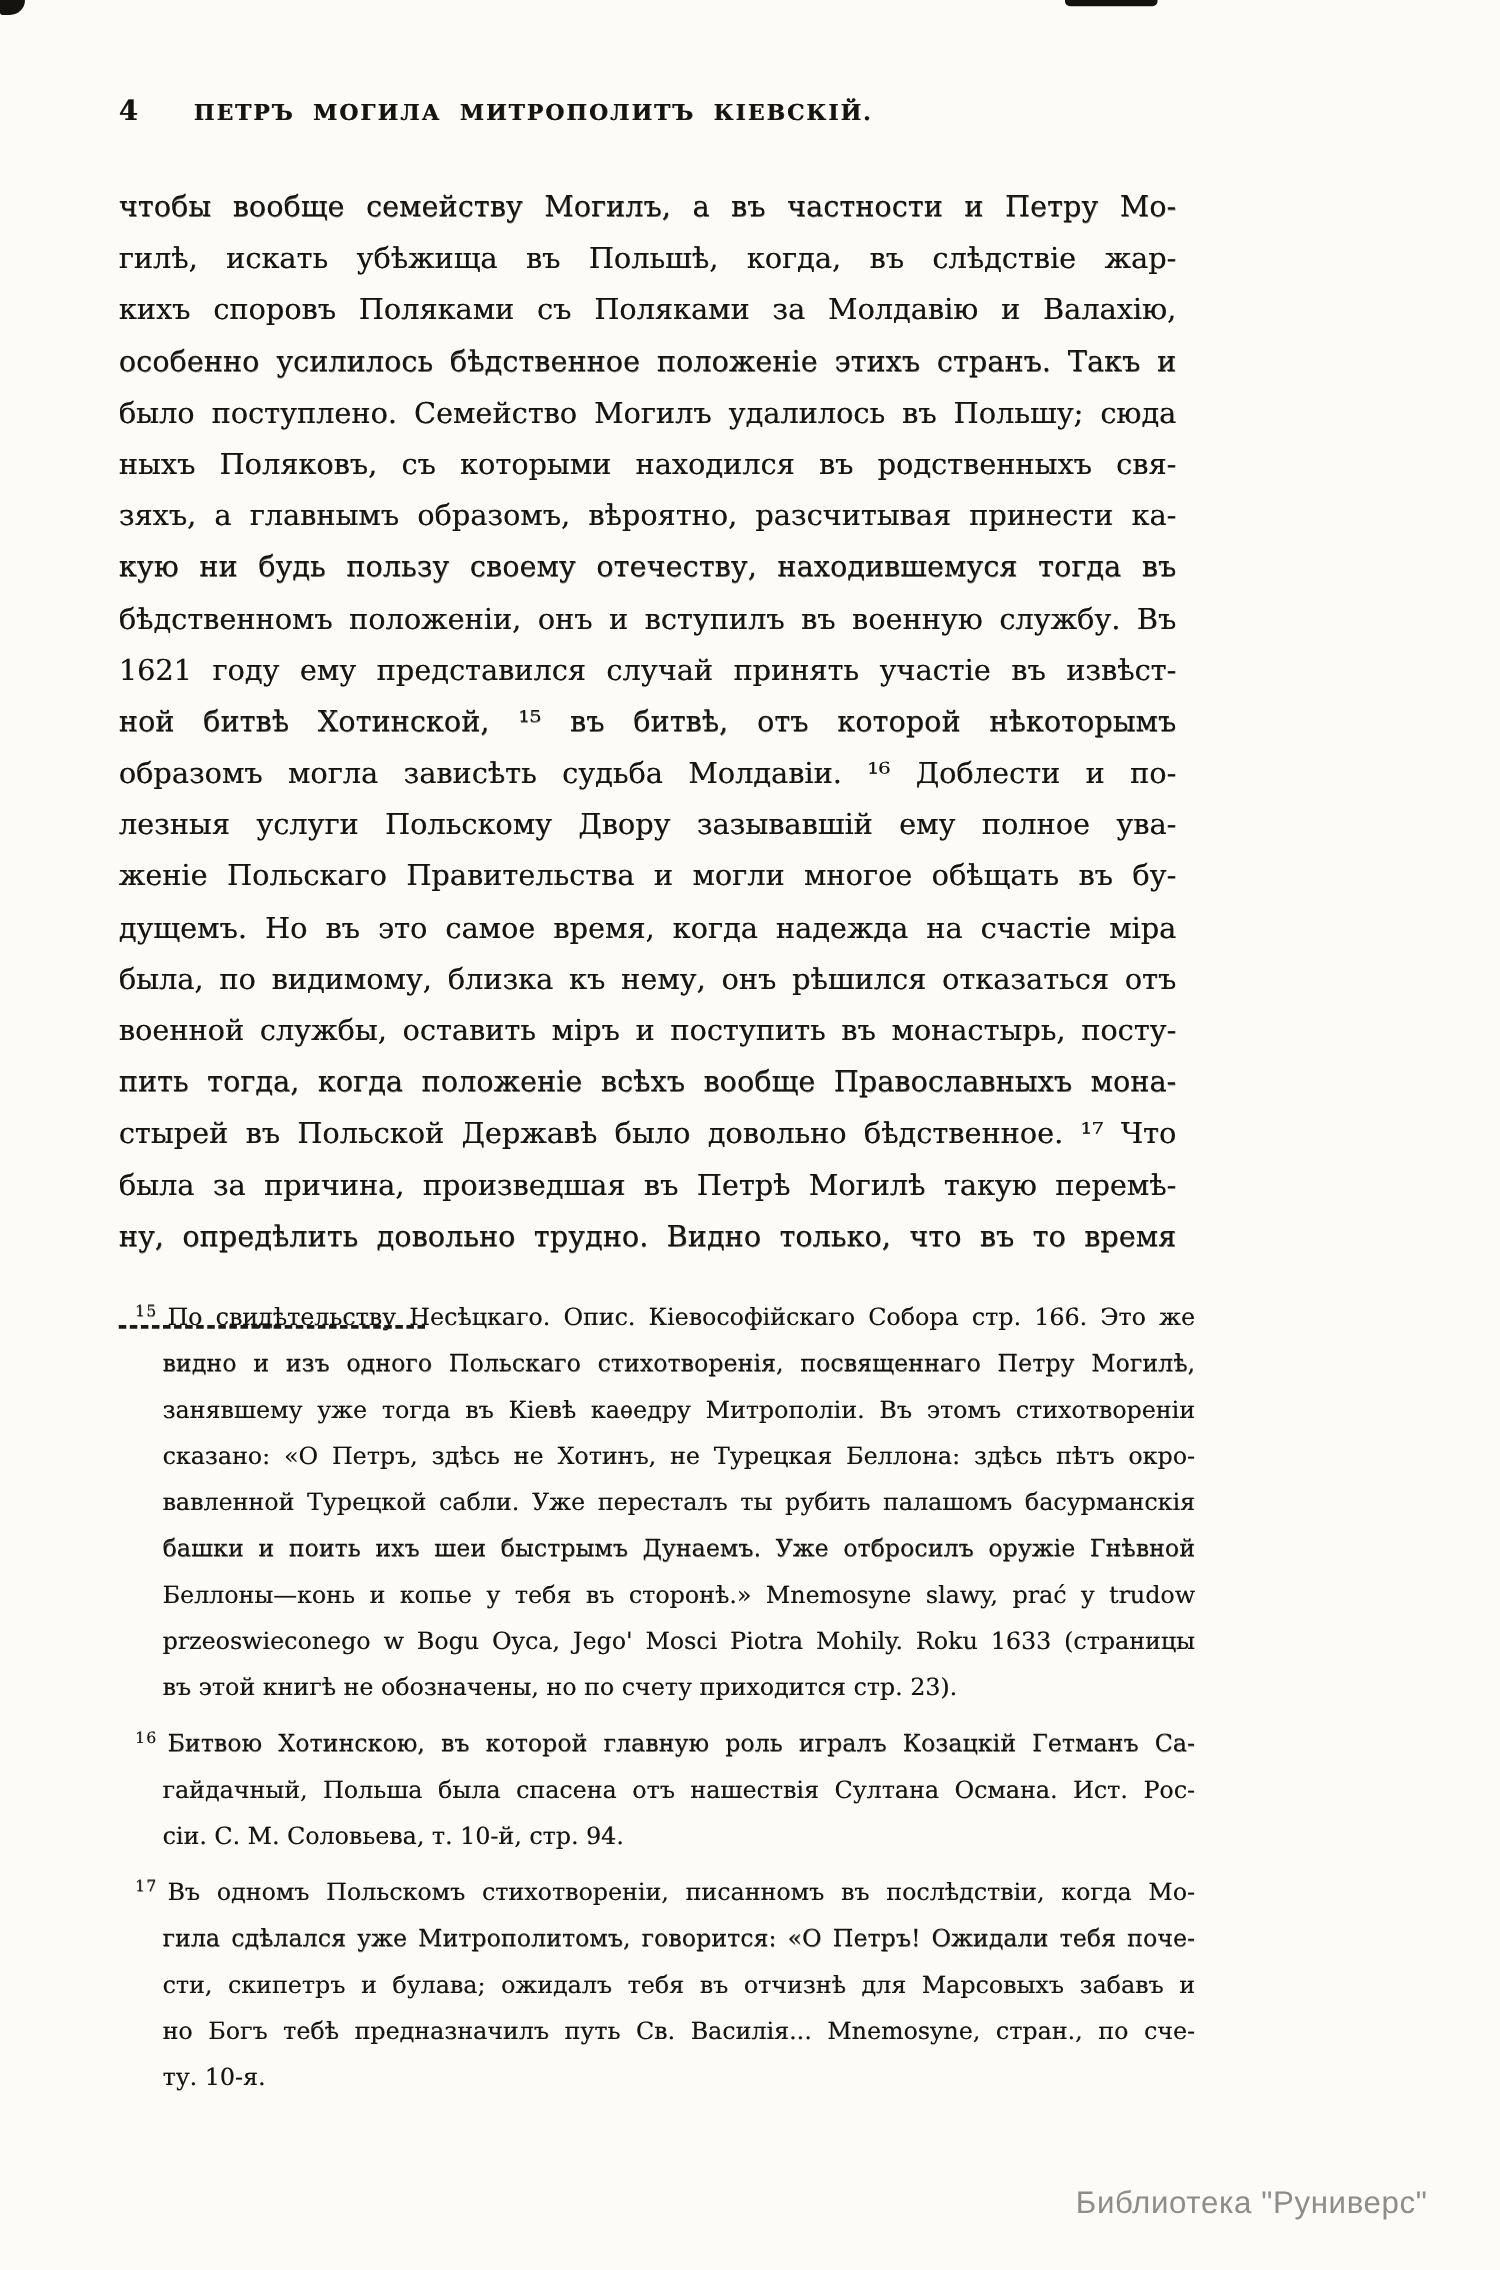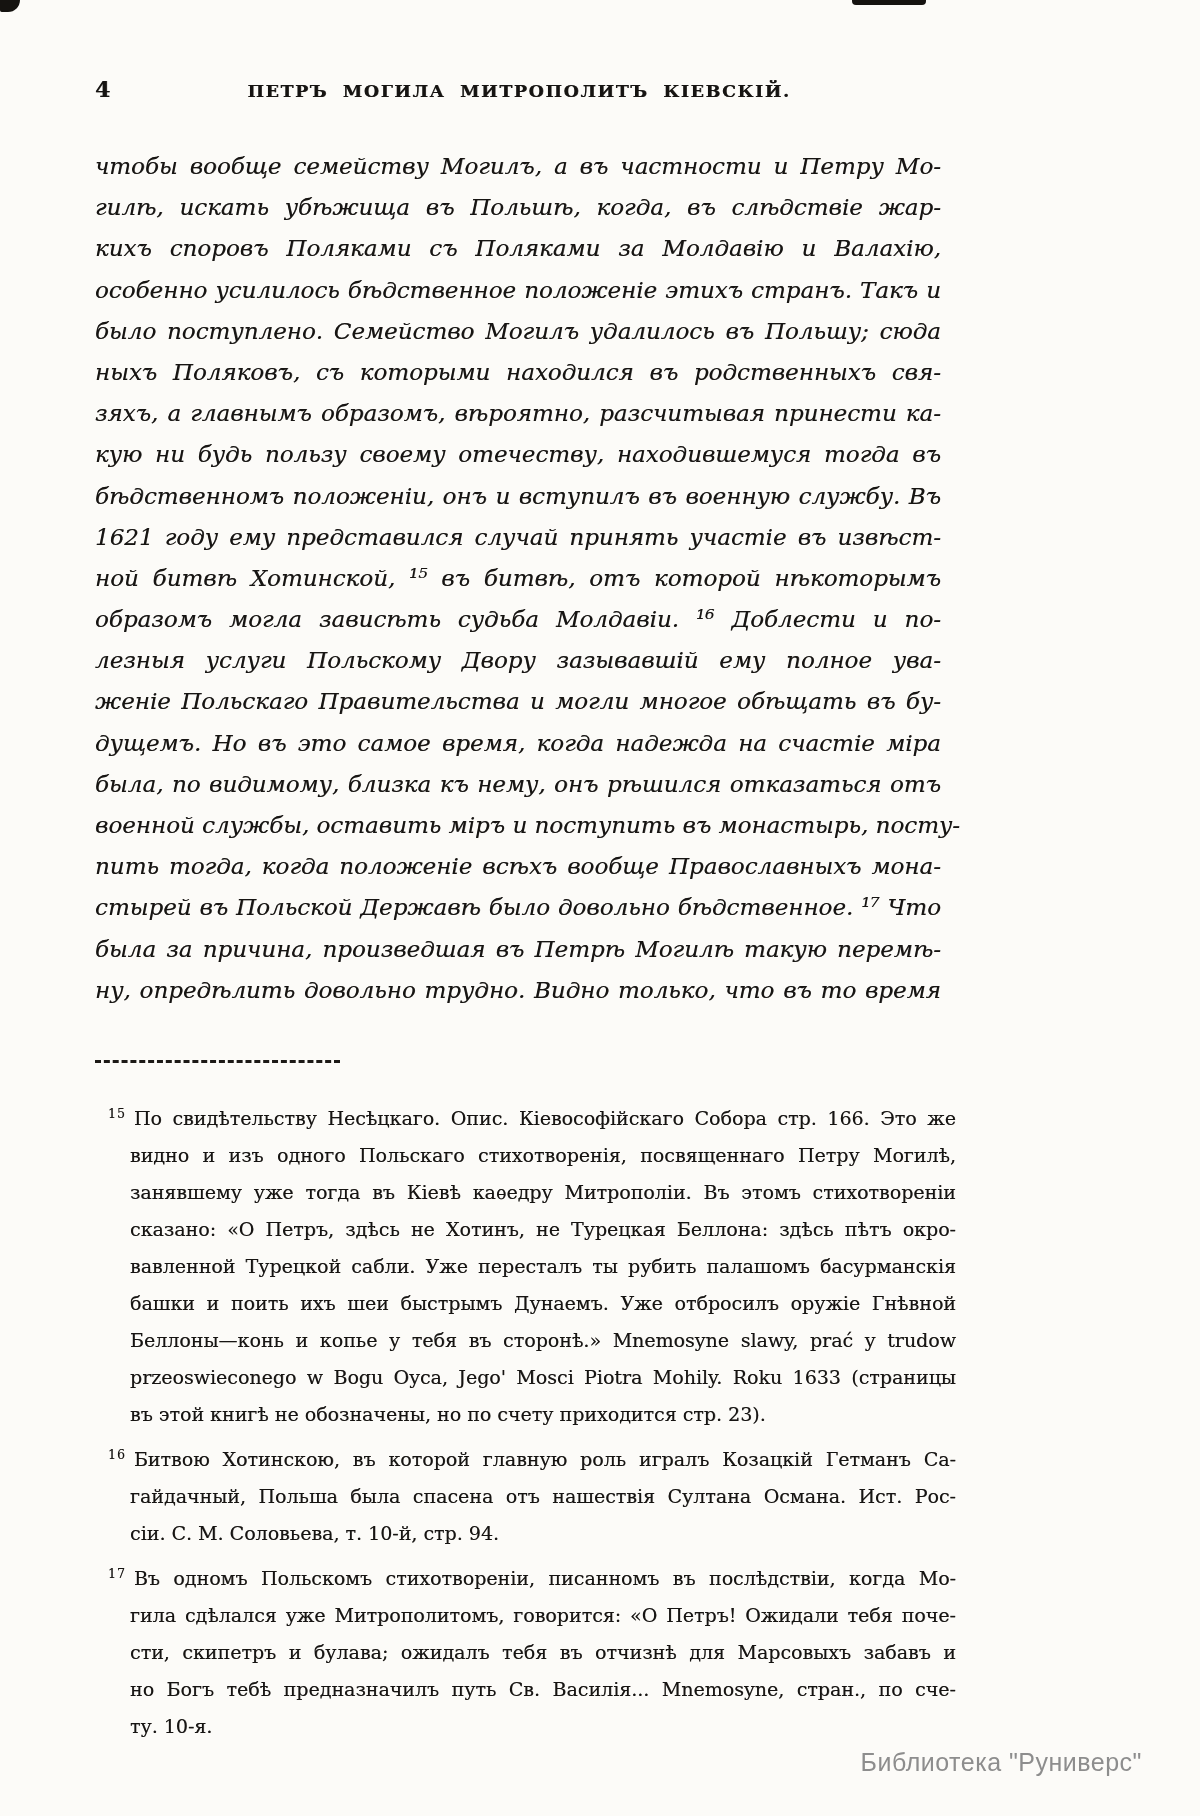--- a/index.html
+++ b/index.html
@@ -20,48 +20,48 @@
   .header {
     position: absolute;
     left: 95px; top: 76px; width: 848px;
     display: flex; align-items: baseline;
   }
   .page-number {
     font-weight: bold; font-size: 22px; width: 60px;
     text-shadow: 0.4px 0.3px 0 rgba(22,19,16,0.7);
   }
   .header-title {
-    flex: 1; text-align: center;
+    flex: 1; text-align: left;
     font-weight: bold; font-size: 17.5px;
     letter-spacing: 1.6px; word-spacing: 7px;
     margin-right: 60px;
     text-shadow: 0.4px 0.3px 0 rgba(22,19,16,0.7);
   }
 
   .body-text {
     position: absolute;
     left: 95px; top: 146px; width: 846px;
     font-size: 23px;
     text-shadow: 0.3px 0.2px 0 rgba(22,19,16,0.6);
   }
   .bline {
     height: 41.2px; line-height: 41.2px;
     white-space: nowrap;
-    text-align: justify; text-align-last: justify; font-style: italic;
+    text-align: justify; text-align-last: justify;
   }
 
   .separator {
     position: absolute;
     left: 95px; top: 1060px; width: 245px;
     border-top: 3px dashed #1c1916;
   }
 
   .footnotes {
     position: absolute;
-    left: 108px; top: 1100px; width: 848px;
+    left: 108px; top: 1036px; width: 848px;
     font-size: 19px;
     text-shadow: 0.3px 0.2px 0 rgba(22,19,16,0.55);
   }
   .footnote { padding-left: 22px; margin-bottom: 8px; }
   .fline {
     height: 37px; line-height: 37px;
     white-space: nowrap;
     text-align: justify; text-align-last: justify;
   }
   .fline.first { text-indent: -22px; }

